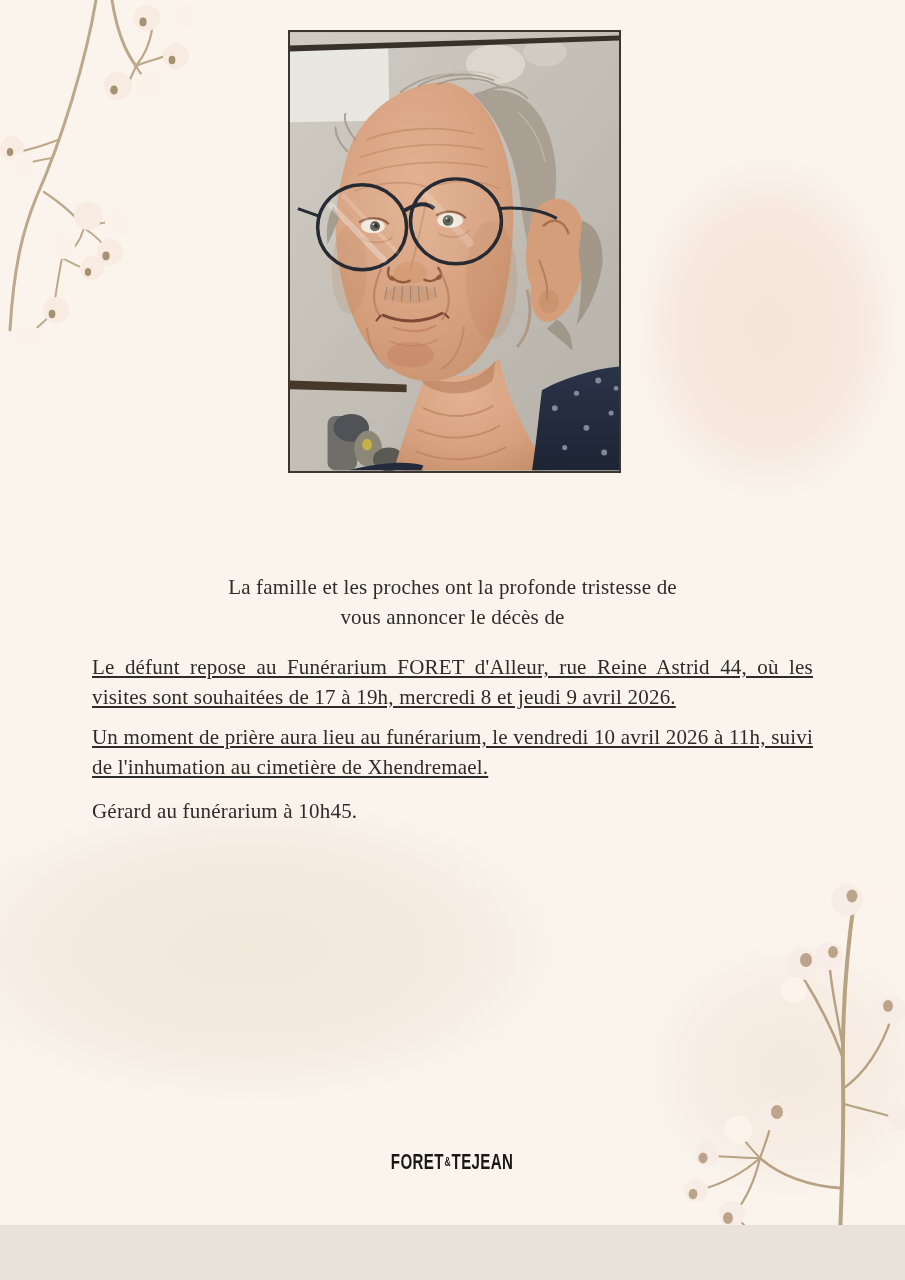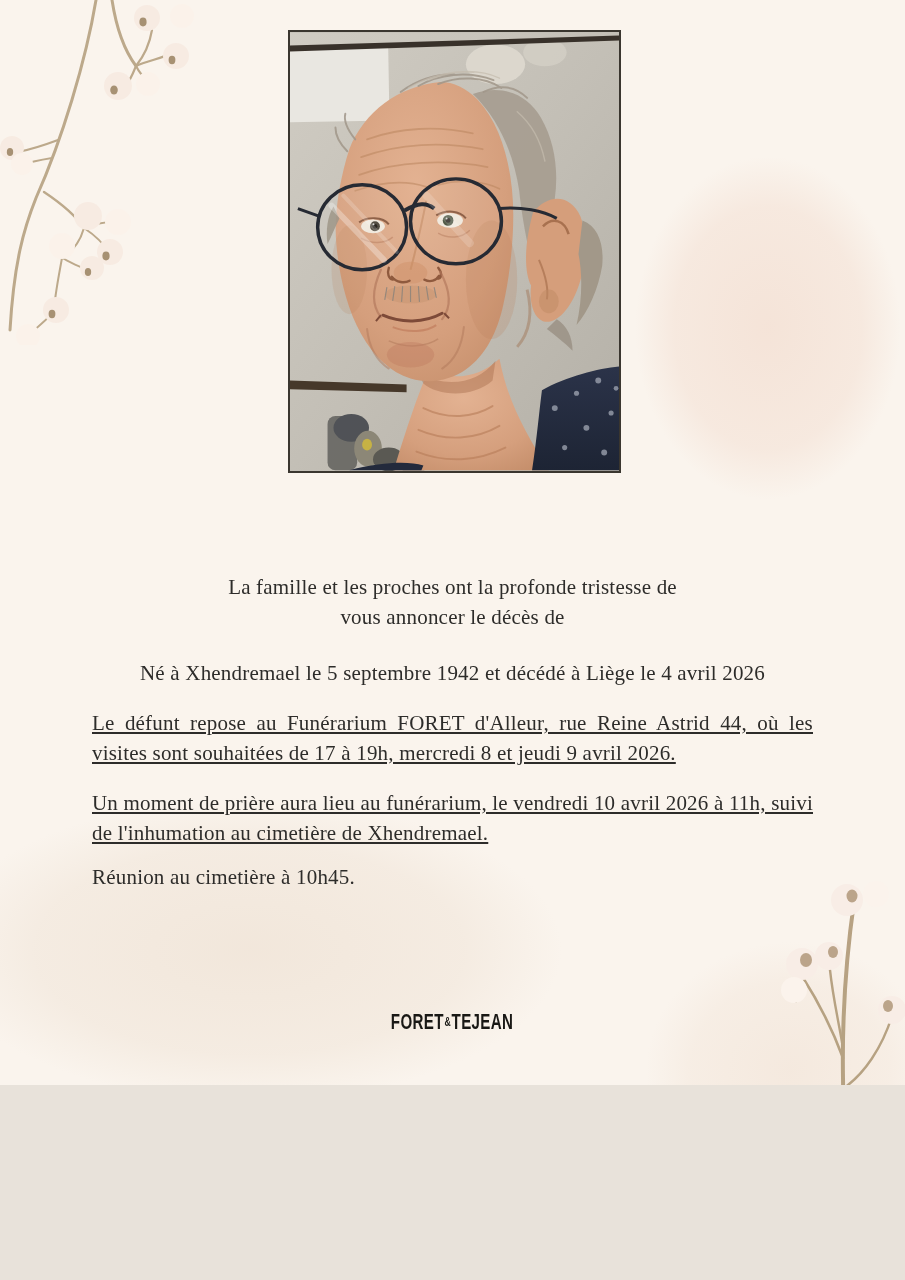--- a/index.html
+++ b/index.html
@@ -1,19 +1,19 @@
 <!DOCTYPE html>
 <html><head>
 <meta charset="utf-8">
 <style>
   * { margin:0; padding:0; box-sizing:border-box; }
   html,body { background:#e8e2da; }
   .page {
     position:relative;
-    width:905px; height:1085px;
+    width:905px; height:1225px;
     margin:0 auto;
     background:#faf4ed;
     overflow:hidden;
     font-family:"Liberation Serif", "DejaVu Serif", serif;
     color:#2d2c2a;
   }
   .wash { position:absolute; border-radius:50%; pointer-events:none; }
   .wash-topright {
     left:598px; top:108px; width:340px; height:440px;
     background:radial-gradient(closest-side, rgba(243,222,209,0.75) 0%, rgba(243,222,209,0.5) 55%, rgba(243,222,209,0) 78%);
@@ -46,21 +46,21 @@
   .intro { text-align:center; }
   .name {
     text-align:center;
     font-size:27px; line-height:34px;
     font-weight:bold;
     margin-top:16px;
     letter-spacing:0.3px;
   }
   .born { text-align:center; margin-top:26px; }
   .para-justified { text-align:justify; margin-top:20px;text-decoration:underline; }
-  .para-justified.second { }
+  .para-justified.second { margin-top:10px; }
   .para-left { text-align:left; margin-top:12px; }
   .para-left.first { margin-top:14px; }
   .para-left.second { margin-top:18px; }
   .notice { text-align:center; margin-top:24px; }
 
   .brand {
     position:absolute; left:0; bottom:52px; width:100%;
     text-align:center;
     font-family:"Liberation Sans", "DejaVu Sans", sans-serif;
     font-weight:bold;
@@ -335,24 +335,23 @@
         <path d="M42,175 L95,230" opacity="0.3" stroke-width="6"></path>
         <path d="M54,165 L108,222" opacity="0.18" stroke-width="4"></path>
         <path d="M138,165 L182,213" opacity="0.16" stroke-width="8"></path>
       </g>
     </svg>
   </div>
 
   <div class="text-block">
     <div class="intro">La famille et les proches ont la profonde tristesse de</div>
     <div class="intro">vous annoncer le décès de</div>
-    <p class="born">Né à Xhendremael le 5 septembre 1942 et décédé à Liège le 4 avril 2026</p>
     <p class="para-justified">Le défunt repose au Funérarium FORET d'Alleur, rue Reine Astrid 44, où les visites sont souhaitées de 17 à 19h, mercredi 8 et jeudi 9 avril 2026.</p>
     <p class="para-justified second">Un moment de prière aura lieu au funérarium, le vendredi 10 avril 2026 à 11h, suivi de l'inhumation au cimetière de Xhendremael.</p>
-    <p class="para-left first">Réunion au cimetière à 10h45.</p>
+    <p class="para-left first">Gérard au funérarium à 10h45.</p>
   </div>
 
   <div class="brand">
     <span class="brand-inner">
       <span>FORET</span><span class="brand-amp">&amp;</span><span>TEJEAN</span>
     </span>
   </div>
 
 </div>
 

